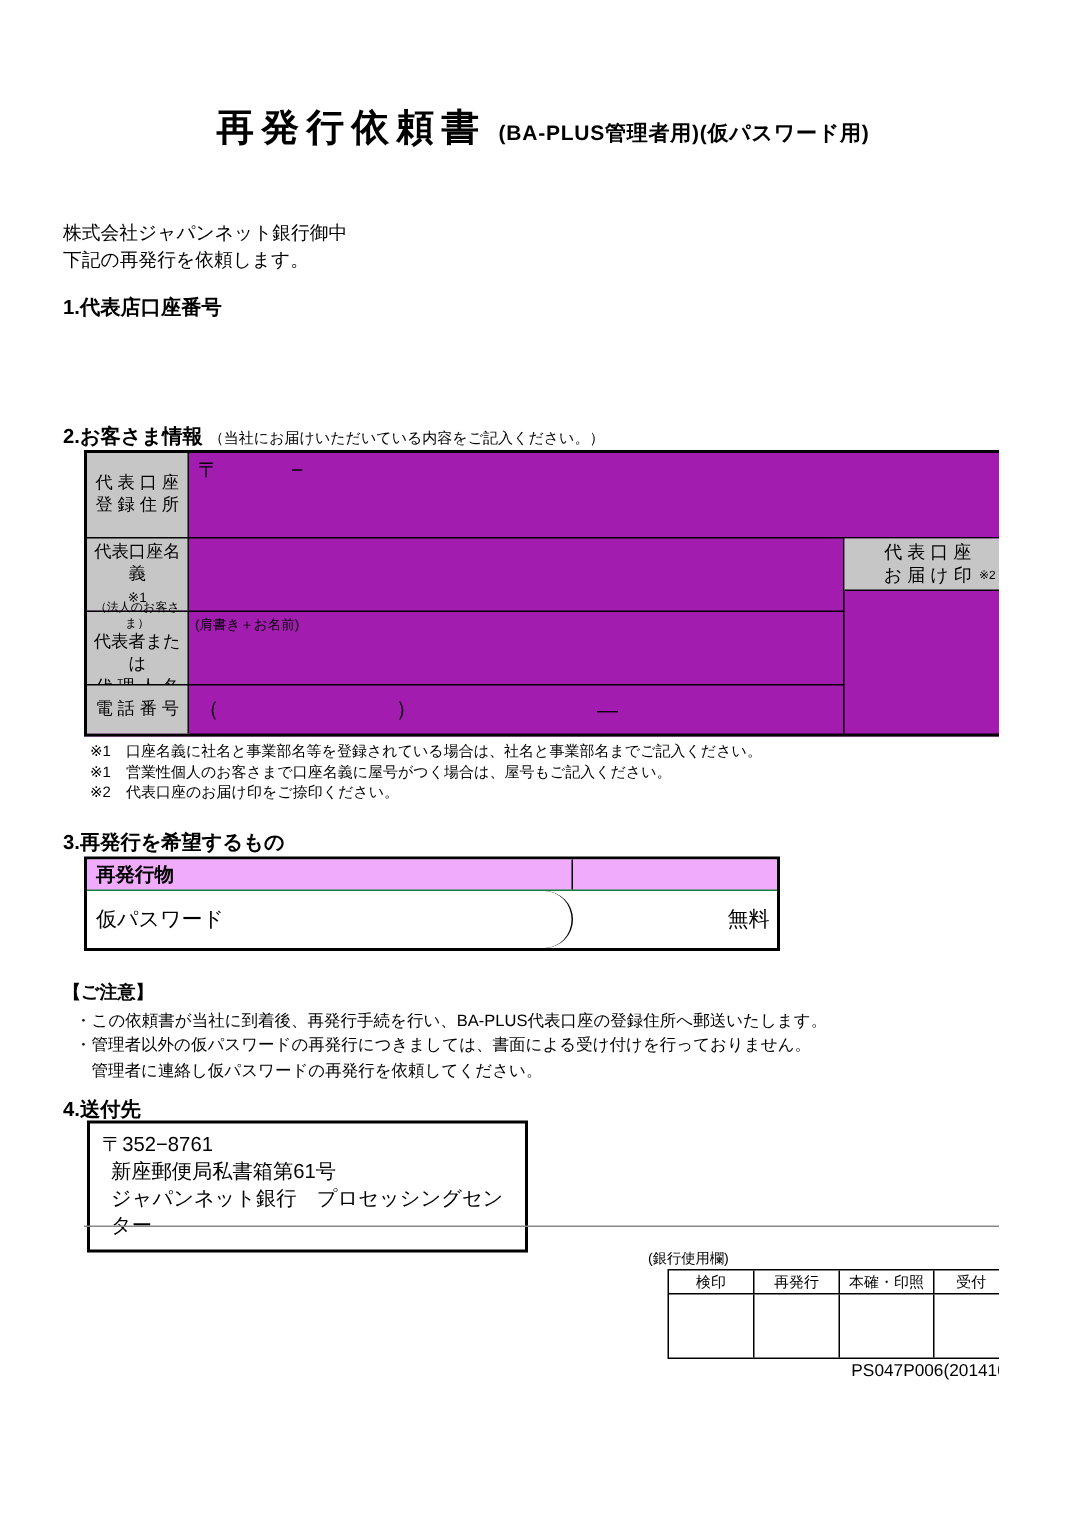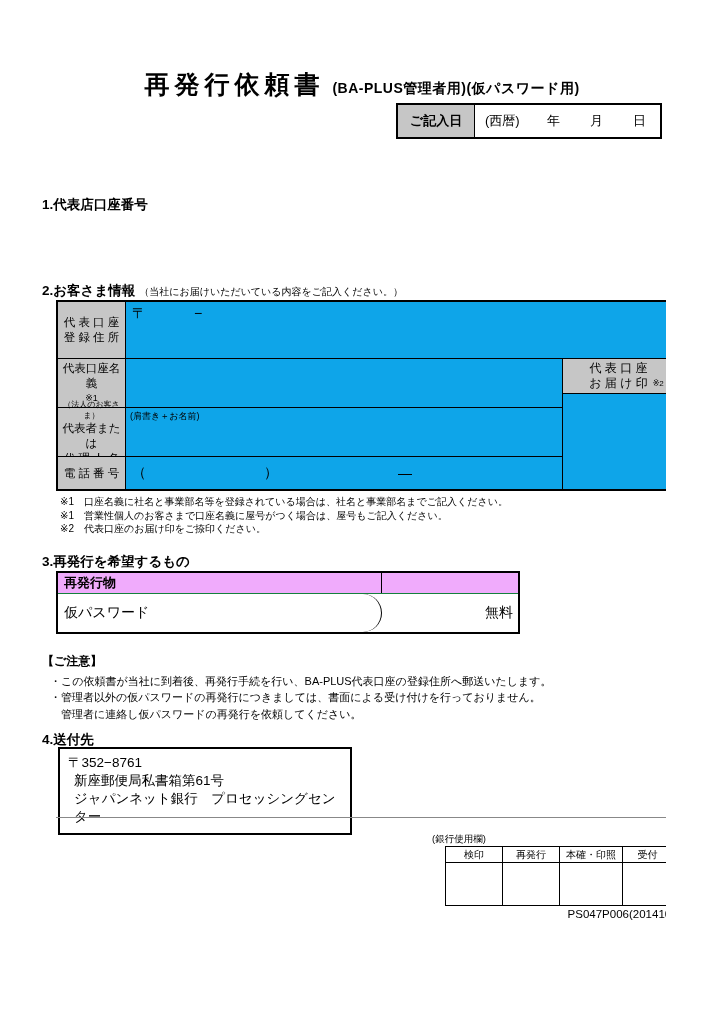--- a/index.html
+++ b/index.html
@@ -25,21 +25,21 @@
 
   
   .acct-table{position:absolute;top:212px;left:56px;display:flex;border:2px solid #000;height:42px;}
   .acct-table .label{width:102px;background:#c6c6c6;border-right:1px solid #000;display:flex;align-items:center;justify-content:center;font-size:12px;}
   .acct-table .cells{display:flex;}
   .digit-cell{width:28px;border-right:1px solid #000;background:#fff;}
   .digit-cell:last-child{border-right:none;}
 
   
   .cust-table{position:absolute;top:300px;left:56px;border:2px solid #000;display:grid;
-    grid-template-columns:68px 437px 111px;grid-template-rows:56px 49px 49px 33px;background:#0ea5e9;}
+    grid-template-columns:68px 437px 111px;grid-template-rows:56px 49px 49px 33px;background:#a21caf;}
   .cust-table .lab{background:#c6c6c6;border-right:1px solid #000;display:flex;flex-direction:column;align-items:center;justify-content:center;font-size:11.5px;line-height:15px;text-align:center;}
   .cust-table .bt{border-top:1px solid #000;}
   .addr-val{grid-column:2/4;display:flex;align-items:flex-start;padding:3px 6px;font-size:14px;}
   .addr-val .dash{margin-left:48px;}
   .name-val{grid-column:2;}
   .rep-lab .small-line{font-size:8px;line-height:11px;}
   .rep-val{grid-column:2;padding:2px 4px;font-size:9px;}
   .phone-val{grid-column:2;display:flex;align-items:center;font-size:14px;padding:0 6px;}
   .phone-val .sp1{width:118px;}
   .phone-val .sp2{width:120px;}
@@ -83,30 +83,25 @@
 </style>
 </head>
 <body>
 
 <div class="page">
 
   <div class="title-row">
     <span class="doc-title">再発行依頼書</span><span class="doc-title-suffix">(BA-PLUS管理者用)(仮パスワード用)</span>
   </div>
 
-  <div class="date-box">
-    <div class="label">ご記入日</div>
-    <div class="value">
-      <span class="era">(西暦)</span>
-      <span>年</span>
-      <span class="ymd">月</span>
-      <span class="ymd">日</span>
-    </div>
-  </div>
-
+
+  <div class="greeting">
+    <div>株式会社ジャパンネット銀行御中</div>
+    <div>下記の再発行を依頼します。</div>
+  </div>
 
   <div class="sec-heading" style="top:196px;left:42px;">1.代表店口座番号</div>
 
   <div class="sec-heading" style="top:282px;left:42px;">
     <span>2.お客さま情報</span><span class="sub">（当社にお届けいただいている内容をご記入ください。）</span>
   </div>
 
   <div class="cust-table">
 
     <div class="lab">

